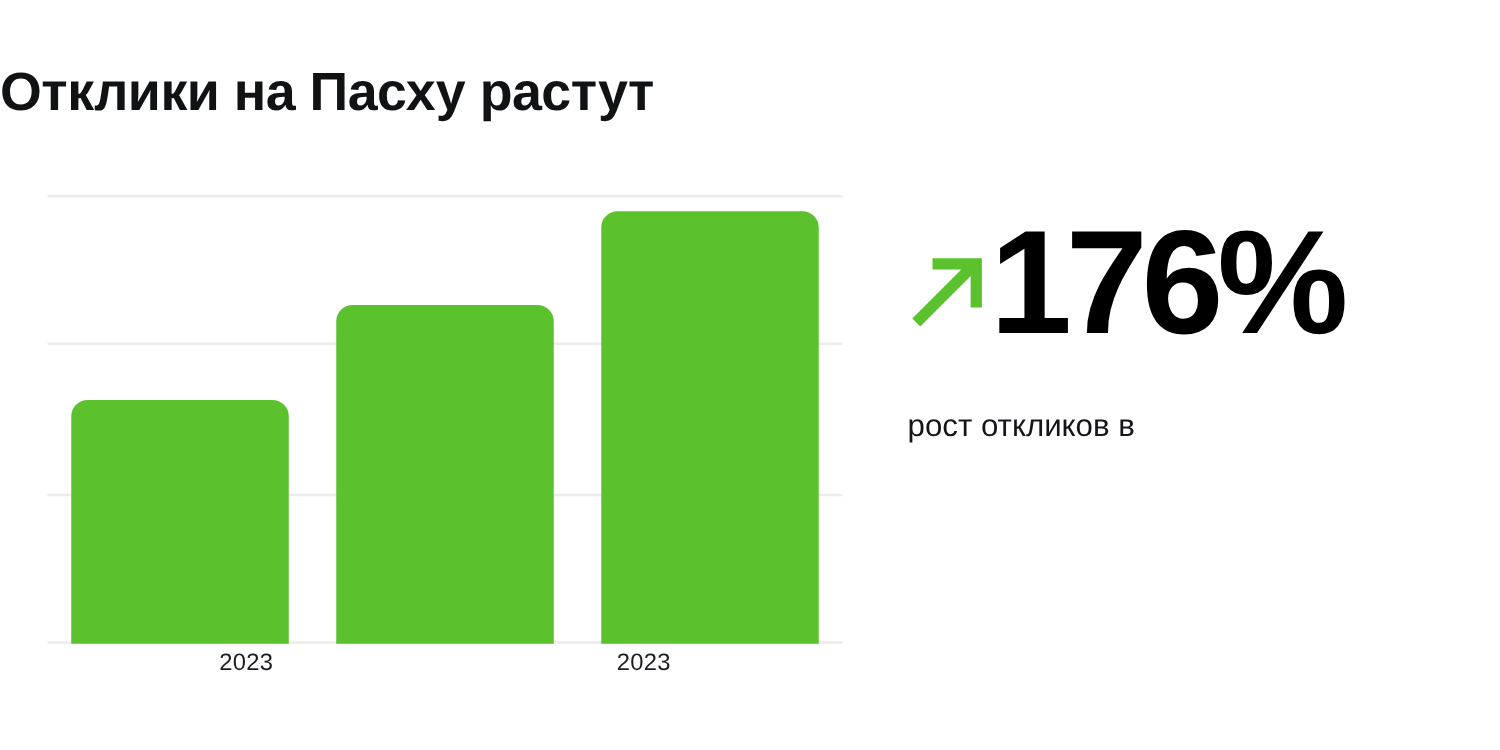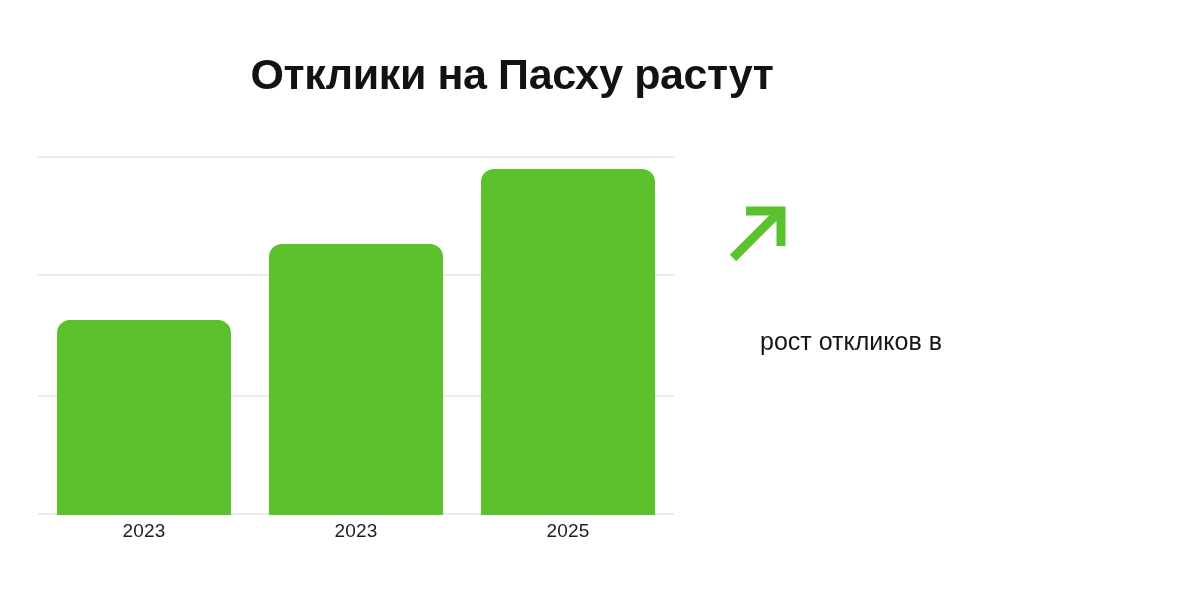--- a/index.html
+++ b/index.html
@@ -22,21 +22,20 @@
     height: 600px;
     background: #ffffff;
   }
 
   
   .title {
     position: absolute;
     left: 0;
     top: 50px;
     width: 1024px;
-    text-align: center;
     font-size: 43px;
     font-weight: 700;
     letter-spacing: -0.4px;
     color: #111214;
     line-height: 1.12;
     white-space: nowrap;
   }
 
   
   .chart-panel {
@@ -147,21 +146,20 @@
     white-space: nowrap;
   }
 
   .stat-caption {
     margin-top: 40px;
     font-size: 25px;
     font-weight: 400;
     color: #15161a;
     line-height: 1.42;
     max-width: 430px;
-    margin-left: 34px;
   }
   .stat-caption .cap-line { display: block; white-space: nowrap; }
 </style>
 </head>
 <body>
 
 <div class="infographic">
 
   <div class="title">Отклики на Пасху растут</div>
 
@@ -183,34 +181,34 @@
           <div class="bar" style="height: 74.2%;"></div>
         </div>
         <div class="bar-slot">
           <div class="bar" style="height: 94.8%;"></div>
         </div>
       </div>
 
       <div class="xlabels">
         <div class="xlabel-slot">2023</div>
         <div class="xlabel-slot">2023</div>
-        <div class="xlabel-slot">2025</div>
       </div>
 
     </div>
   </div>
 
   <div class="stat-panel">
     <div class="stat-headline">
       <svg class="trend-arrow" viewBox="0 0 64 64" aria-hidden="true">
         <g fill="none" stroke="#5BC22E" stroke-width="9" stroke-linecap="butt" stroke-linejoin="miter">
           <path d="M7 57 L54 10"></path>
           <path d="M20 10 L55 10 L55 45"></path>
         </g>
       </svg>
+      <div class="stat-value">176%</div>
     </div>
 
     <div class="stat-caption">
       <span class="cap-line">рост откликов в</span>
     </div>
   </div>
 
 </div>
 
 </body></html>

